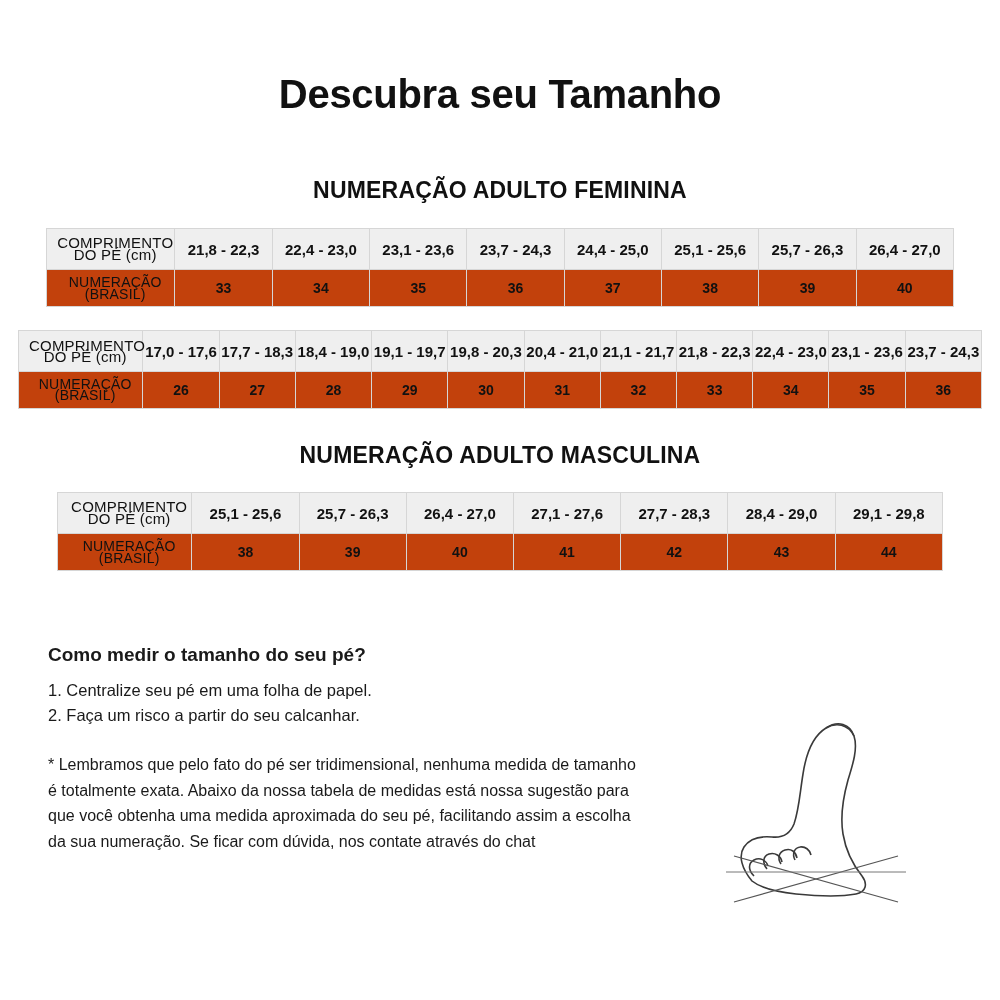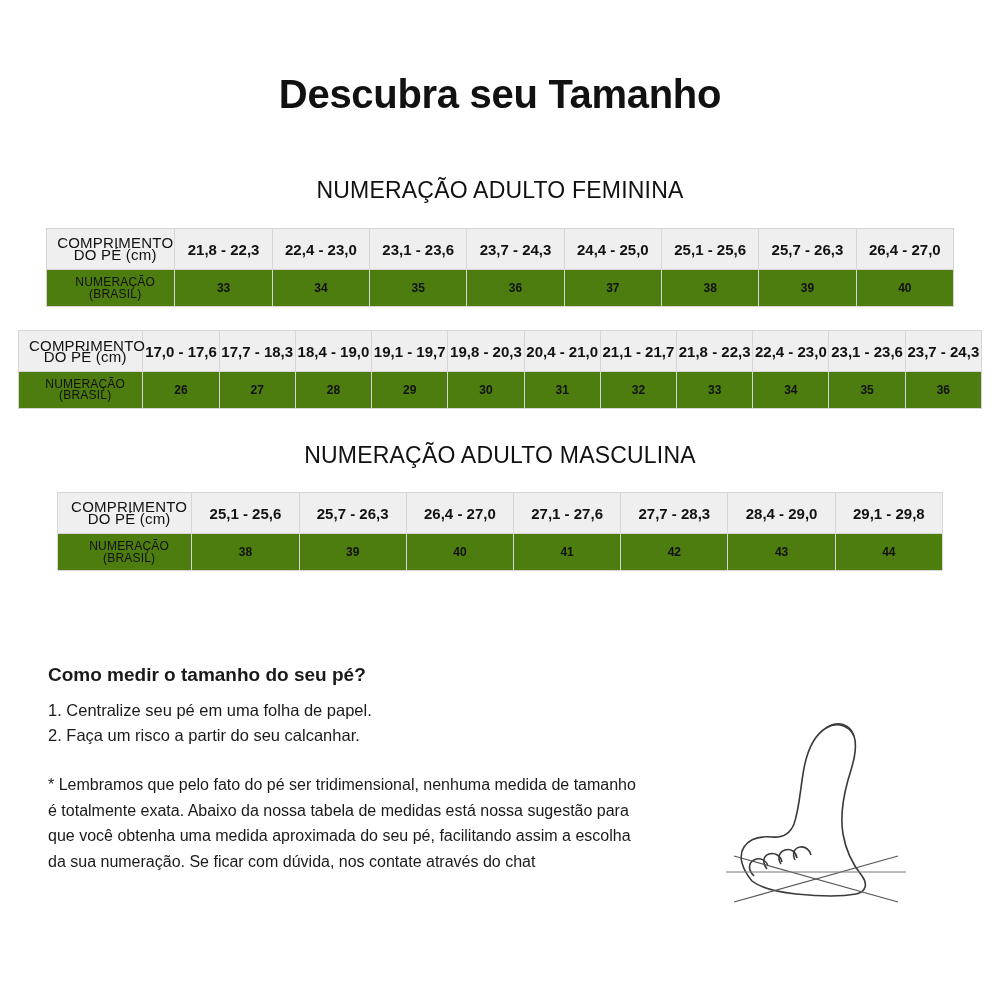--- a/index.html
+++ b/index.html
@@ -32,21 +32,21 @@
     letter-spacing: -0.3px;
     margin: 0;
     padding-top: 56px;
     color: #111111;
   }
 
   
   .section-title {
     text-align: center;
     font-size: 23px;
-    font-weight: normal;
+    font-weight: bold;
     color: #111111;
     margin: 0;
     letter-spacing: 0.2px;
   }
 
   .sec-fem-title { padding-top: 60px; }
   .sec-inf-title { padding-top: 33px; }
   .sec-mas-title { padding-top: 33px; }
 
   
@@ -70,23 +70,23 @@
     background: #ffffff;
   }
   table.size-table tr.head-row td {
     background: #efefef;
     font-weight: bold;
     font-size: 15px;
     color: #111111;
     height: 38px;
   }
   table.size-table tr.val-row td {
-    background: #4d7c0f;
-    font-weight: bold;
-    font-size: 12px;
+    background: #c2410c;
+    font-weight: bold;
+    font-size: 14px;
     color: #111111;
     height: 34px;
   }
   td.row-label {
     text-align: left;
     padding-left: 10px;
     font-weight: normal !important;
     font-size: 9.5px;
     line-height: 12px;
     letter-spacing: 0.2px;
@@ -107,21 +107,21 @@
   .tbl-inf td.row-label { font-size: 8.5px; line-height: 11px; }
 
   .tbl-mas table { width: 886px; }
   .tbl-mas .col-label { width: 134px; }
   .tbl-mas .col-data { width: 107px; }
 
   
   .bottom {
     position: absolute;
     left: 48px;
-    top: 648px;
+    top: 628px;
     width: 620px;
   }
   .how-title {
     font-size: 19px;
     font-weight: bold;
     color: #1a1a1a;
     margin: 0 0 12px 0;
   }
   ol.steps {
     margin: 0;

